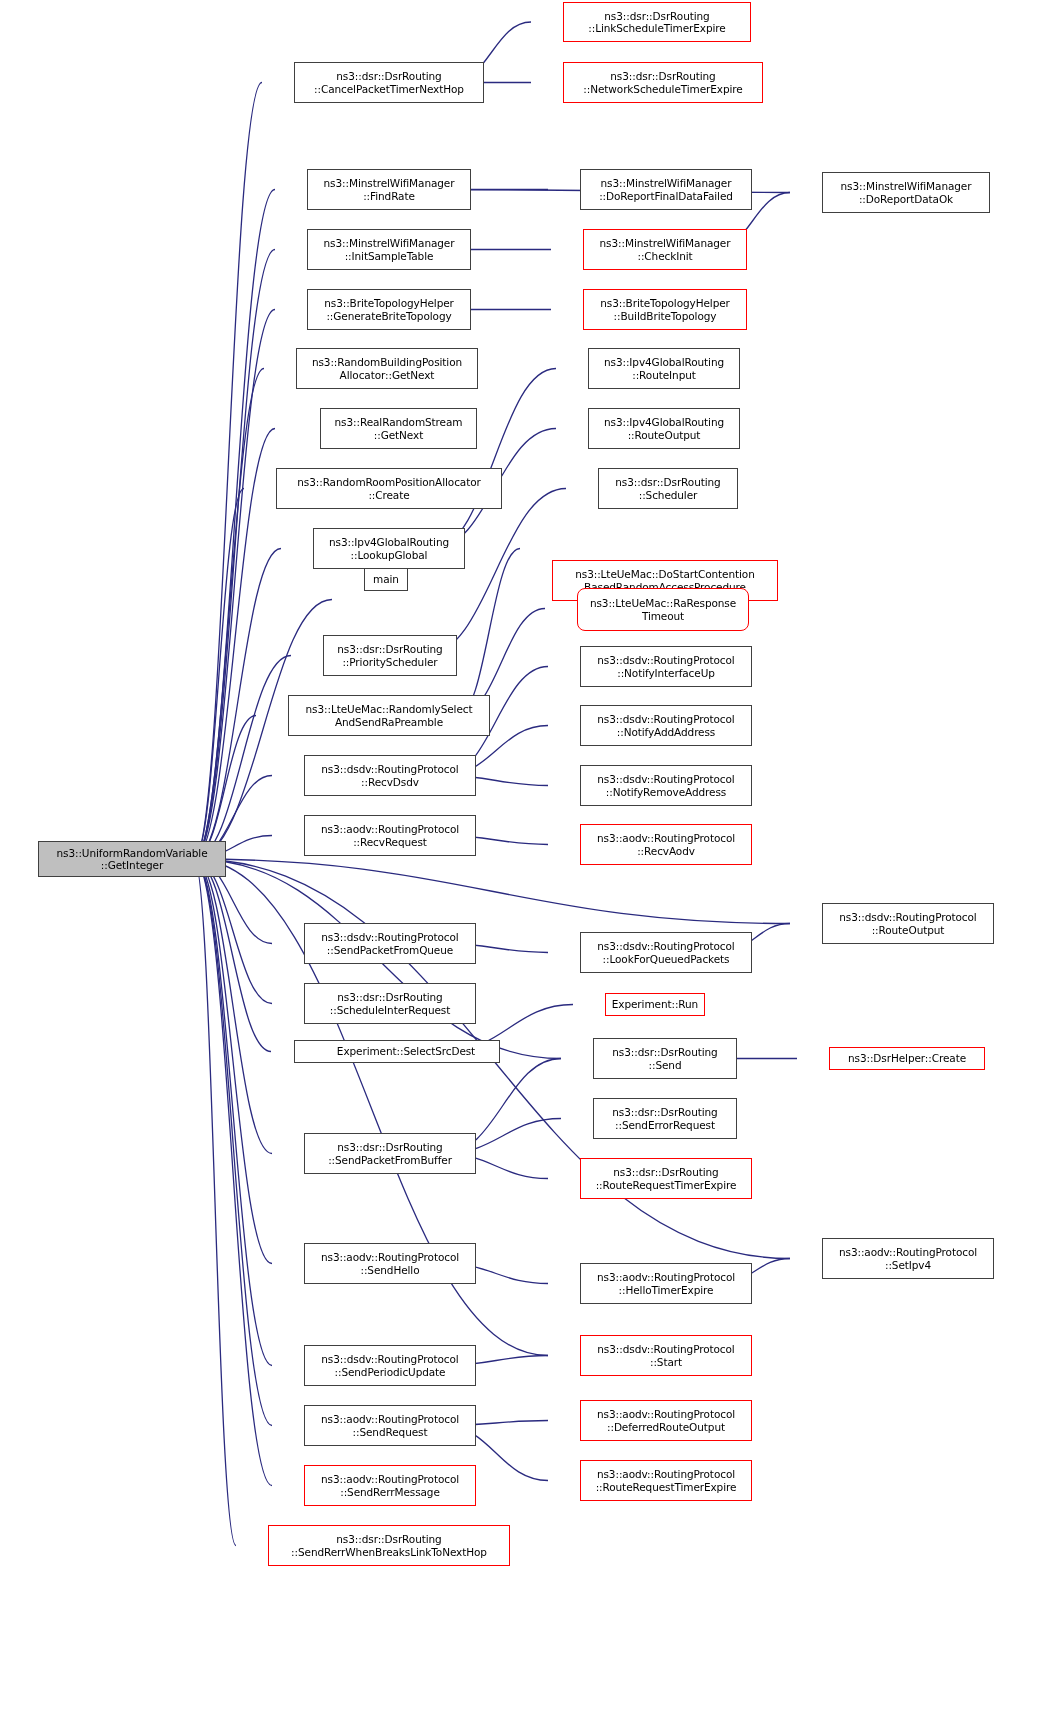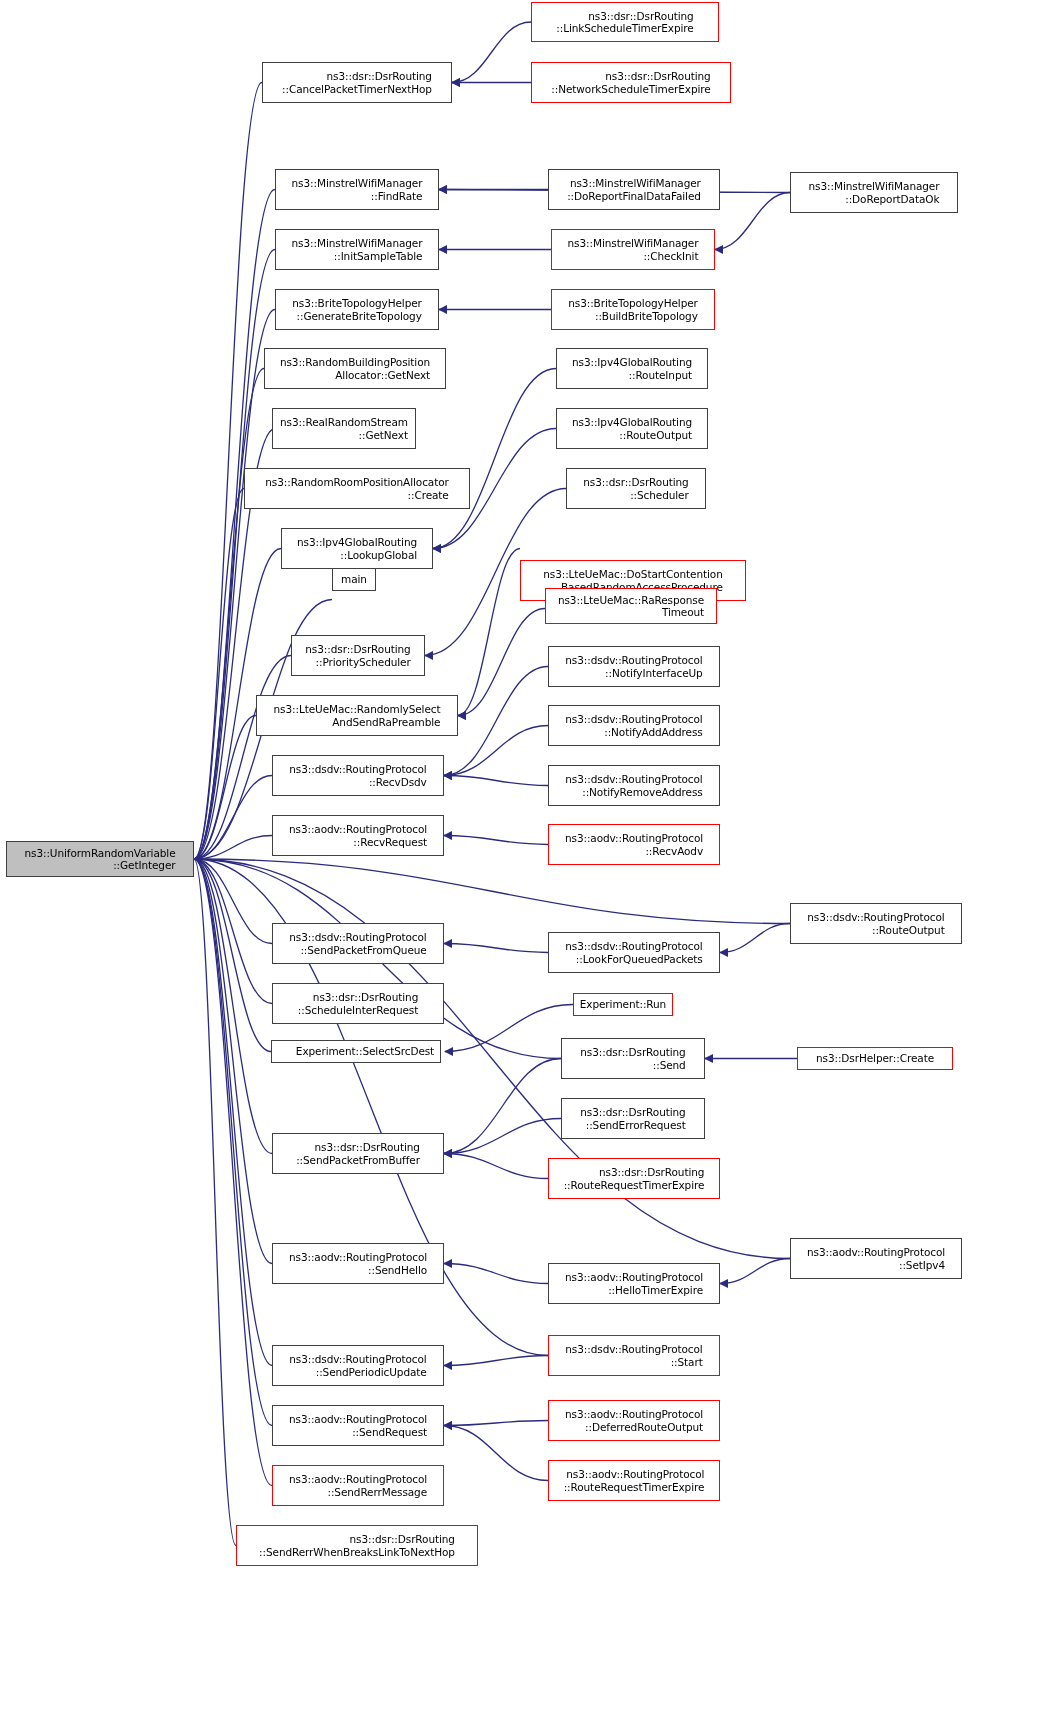--- a/index.html
+++ b/index.html
@@ -18,27 +18,28 @@
     pointer-events:none;
   }
   .node{
     position:absolute;
     box-sizing:border-box;
     background:#ffffff;
     border:1px solid #404040;
     display:flex;
     align-items:center;
     justify-content:center;
-    text-align:right;
+    text-align:center;
     font-size:10.5px;
     line-height:12.4px;
     color:#000000;
     white-space:pre-line;
     padding:1px 2px;
     letter-spacing:-0.1px;
+    margin-left:32px;
   }
   .node.red{ border:1px solid #ff0000; }
   .node.root{ background:#bfbfbf; border:1px solid #404040; }
 </style>
 </head>
 <body>
 
 <div id="canvas">
   <svg id="edges" xmlns="http://www.w3.org/2000/svg">
     <defs>
@@ -123,34 +124,34 @@
       <div class="node red" style="left: 551px; top: 229px; width: 164px; height: 41px;">ns3::MinstrelWifiManager
 ::CheckInit</div>
       <div class="node" style="left: 275px; top: 289px; width: 164px; height: 41px;">ns3::BriteTopologyHelper
 ::GenerateBriteTopology</div>
       <div class="node red" style="left: 551px; top: 289px; width: 164px; height: 41px;">ns3::BriteTopologyHelper
 ::BuildBriteTopology</div>
       <div class="node" style="left: 264px; top: 348px; width: 182px; height: 41px;">ns3::RandomBuildingPosition
 Allocator::GetNext</div>
       <div class="node" style="left: 556px; top: 348px; width: 152px; height: 41px;">ns3::Ipv4GlobalRouting
 ::RouteInput</div>
-      <div class="node" style="left: 272px; top: 408px; width: 144px; height: 41px;">ns3::RealRandomStream
+      <div class="node" style="left: 288px; top: 408px; width: 157px; height: 41px;">ns3::RealRandomStream
 ::GetNext</div>
       <div class="node" style="left: 556px; top: 408px; width: 152px; height: 41px;">ns3::Ipv4GlobalRouting
 ::RouteOutput</div>
       <div class="node" style="left: 244px; top: 468px; width: 226px; height: 41px;">ns3::RandomRoomPositionAllocator
 ::Create</div>
       <div class="node" style="left: 566px; top: 468px; width: 140px; height: 41px;">ns3::dsr::DsrRouting
 ::Scheduler</div>
       <div class="node" style="left: 281px; top: 528px; width: 152px; height: 41px;">ns3::Ipv4GlobalRouting
 ::LookupGlobal</div>
       <div class="node red" style="left: 520px; top: 560px; width: 226px; height: 41px;">ns3::LteUeMac::DoStartContention
 BasedRandomAccessProcedure</div>
       <div class="node" style="left: 332px; top: 568px; width: 44px; height: 23px;">main</div>
-      <div class="node red" style="left: 545px; top: 588px; width: 172px; height: 36px;">ns3::LteUeMac::RaResponse
+      <div class="node red" style="left: 545px; top: 588px; width: 172px; height: 43px; border-radius: 8px;">ns3::LteUeMac::RaResponse
 Timeout</div>
       <div class="node" style="left: 291px; top: 635px; width: 134px; height: 41px;">ns3::dsr::DsrRouting
 ::PriorityScheduler</div>
       <div class="node" style="left: 548px; top: 646px; width: 172px; height: 41px;">ns3::dsdv::RoutingProtocol
 ::NotifyInterfaceUp</div>
       <div class="node" style="left: 256px; top: 695px; width: 202px; height: 41px;">ns3::LteUeMac::RandomlySelect
 AndSendRaPreamble</div>
       <div class="node" style="left: 548px; top: 705px; width: 172px; height: 41px;">ns3::dsdv::RoutingProtocol
 ::NotifyAddAddress</div>
       <div class="node" style="left: 272px; top: 755px; width: 172px; height: 41px;">ns3::dsdv::RoutingProtocol
@@ -163,21 +164,21 @@
 ::RecvAodv</div>
       <div class="node" style="left: 790px; top: 903px; width: 172px; height: 41px;">ns3::dsdv::RoutingProtocol
 ::RouteOutput</div>
       <div class="node" style="left: 272px; top: 923px; width: 172px; height: 41px;">ns3::dsdv::RoutingProtocol
 ::SendPacketFromQueue</div>
       <div class="node" style="left: 548px; top: 932px; width: 172px; height: 41px;">ns3::dsdv::RoutingProtocol
 ::LookForQueuedPackets</div>
       <div class="node" style="left: 272px; top: 983px; width: 172px; height: 41px;">ns3::dsr::DsrRouting
 ::ScheduleInterRequest</div>
       <div class="node red" style="left: 573px; top: 993px; width: 100px; height: 23px;">Experiment::Run</div>
-      <div class="node" style="left: 271px; top: 1040px; width: 170px; height: 23px; padding-left: 20px;">Experiment::SelectSrcDest</div>
+      <div class="node" style="left: 262px; top: 1040px; width: 206px; height: 23px; padding-left: 20px;">Experiment::SelectSrcDest</div>
       <div class="node" style="left: 561px; top: 1038px; width: 144px; height: 41px;">ns3::dsr::DsrRouting
 ::Send</div>
       <div class="node red" style="left: 797px; top: 1047px; width: 156px; height: 23px;">ns3::DsrHelper::Create</div>
       <div class="node" style="left: 561px; top: 1098px; width: 144px; height: 41px;">ns3::dsr::DsrRouting
 ::SendErrorRequest</div>
       <div class="node" style="left: 272px; top: 1133px; width: 172px; height: 41px;">ns3::dsr::DsrRouting
 ::SendPacketFromBuffer</div>
       <div class="node red" style="left: 548px; top: 1158px; width: 172px; height: 41px;">ns3::dsr::DsrRouting
 ::RouteRequestTimerExpire</div>
       <div class="node" style="left: 790px; top: 1238px; width: 172px; height: 41px;">ns3::aodv::RoutingProtocol

